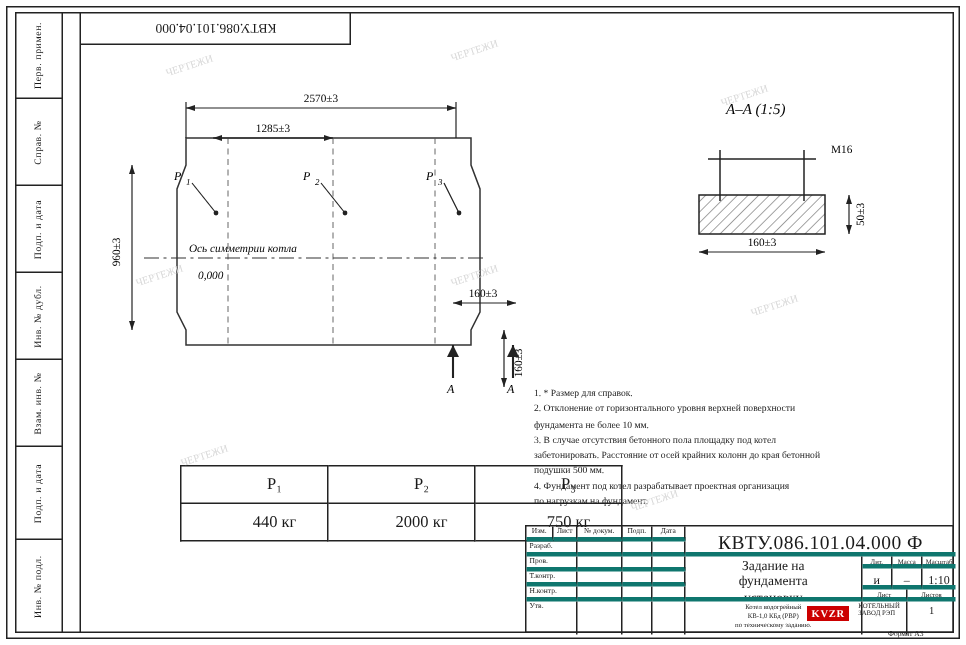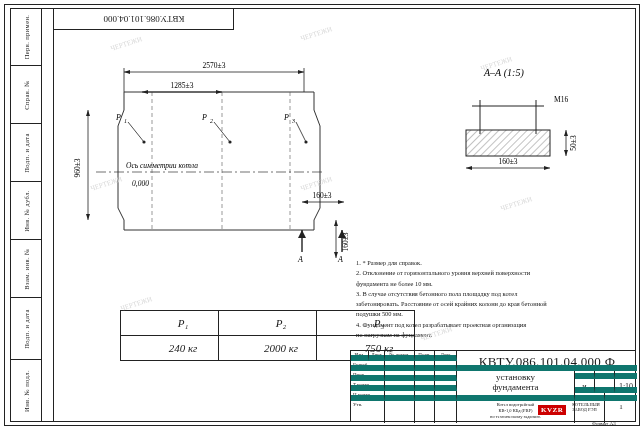--- a/index.html
+++ b/index.html
@@ -18,27 +18,27 @@
   .dim{font-size:7.5px;}
   .lbl{font-size:8px;}
   .ital{font-style:italic;}
 
   
   .notes{left:356px;top:258px;width:268px;font-size:6.4px;line-height:1.45;}
   .notes p{margin:0 0 1px 0;}
 
   
   .ptable{left:120px;top:310px;border-collapse:collapse;}
-  .ptable td{border:1px solid #222;width:68px;height:22px;text-align:center;font-size:11px;font-style:italic;padding-left:28px;}
+  .ptable td{border:1px solid #222;width:68px;height:22px;text-align:center;font-size:11px;padding-left:28px;}
   .ptable td.v{font-size:11px;}
 
   
   .tb{left:350px;top:350px;width:286px;height:72px;border:1px solid #222;box-sizing:border-box;}
   .tbcell{position:absolute;box-sizing:border-box;font-size:5px;padding:1px 2px;overflow:hidden;}
-  .bb{border-bottom:6px solid #0f766e;}
+  .bb{border-bottom:3px solid #0f766e;}
   .br{border-right:1px solid #222;}
   .code{font-size:13px;letter-spacing:.3px;text-align:center;}
   .ttl{font-size:9px;text-align:center;line-height:1.15;}
   .tiny{font-size:4.5px;}
   .logo{display:inline-block;background:#c00;color:#fff;font-size:7px;font-weight:bold;padding:1px 3px;letter-spacing:.5px;}
   .wm{position:absolute;color:#d9d9d9;font-size:7px;transform:rotate(-18deg);white-space:nowrap;pointer-events:none;}
   svg{display:block;}
 </style>
 </head>
 <body>
@@ -175,21 +175,21 @@
   </div>
 
   <table class="abs ptable">
     <tbody>
         <tr>
       <td>P₁</td>
       <td>P₂</td>
       <td>P₃</td>
     </tr>
     <tr>
-      <td class="v">240 кг</td>
+      <td class="v">440 кг</td>
       <td class="v">2000 кг</td>
       <td class="v">750 кг</td>
     </tr>
   </tbody>
     </table>
 
   <div class="abs tb">
 
     <div class="tbcell br bb" style="left:0;top:0;width:18px;height:10px;text-align:center;">Изм.</div>
     <div class="tbcell br bb" style="left:18px;top:0;width:16px;height:10px;text-align:center;">Лист</div>
@@ -217,22 +217,23 @@
 
     <div class="tbcell br bb" style="left:84px;top:10px;width:22px;height:10px;"></div>
     <div class="tbcell br bb" style="left:84px;top:20px;width:22px;height:10px;"></div>
     <div class="tbcell br bb" style="left:84px;top:30px;width:22px;height:10px;"></div>
     <div class="tbcell br bb" style="left:84px;top:40px;width:22px;height:10px;"></div>
     <div class="tbcell br" style="left:84px;top:50px;width:22px;height:22px;"></div>
 
     <div class="tbcell bb code" style="left:106px;top:0;width:180px;height:20px;line-height:20px;">КВТУ.086.101.04.000  Ф</div>
 
     <div class="tbcell br bb" style="left:106px;top:20px;width:118px;height:30px;">
+      <div class="ttl">Задание на</div>
+      <div class="ttl">фундамента</div>
       <div class="ttl">установку</div>
-      <div class="ttl">фундамента</div>
     </div>
 
     <div class="tbcell br bb tiny" style="left:224px;top:20px;width:20px;height:8px;text-align:center;">Лит.</div>
     <div class="tbcell br bb tiny" style="left:244px;top:20px;width:20px;height:8px;text-align:center;">Масса</div>
     <div class="tbcell bb tiny" style="left:264px;top:20px;width:22px;height:8px;text-align:center;">Масштаб</div>
 
     <div class="tbcell br bb" style="left:224px;top:28px;width:20px;height:14px;text-align:center;font-size:8px;line-height:14px;">и</div>
     <div class="tbcell br bb" style="left:244px;top:28px;width:20px;height:14px;text-align:center;font-size:8px;line-height:14px;">–</div>
     <div class="tbcell bb" style="left:264px;top:28px;width:22px;height:14px;text-align:center;font-size:8px;line-height:14px;">1:10</div>
 

